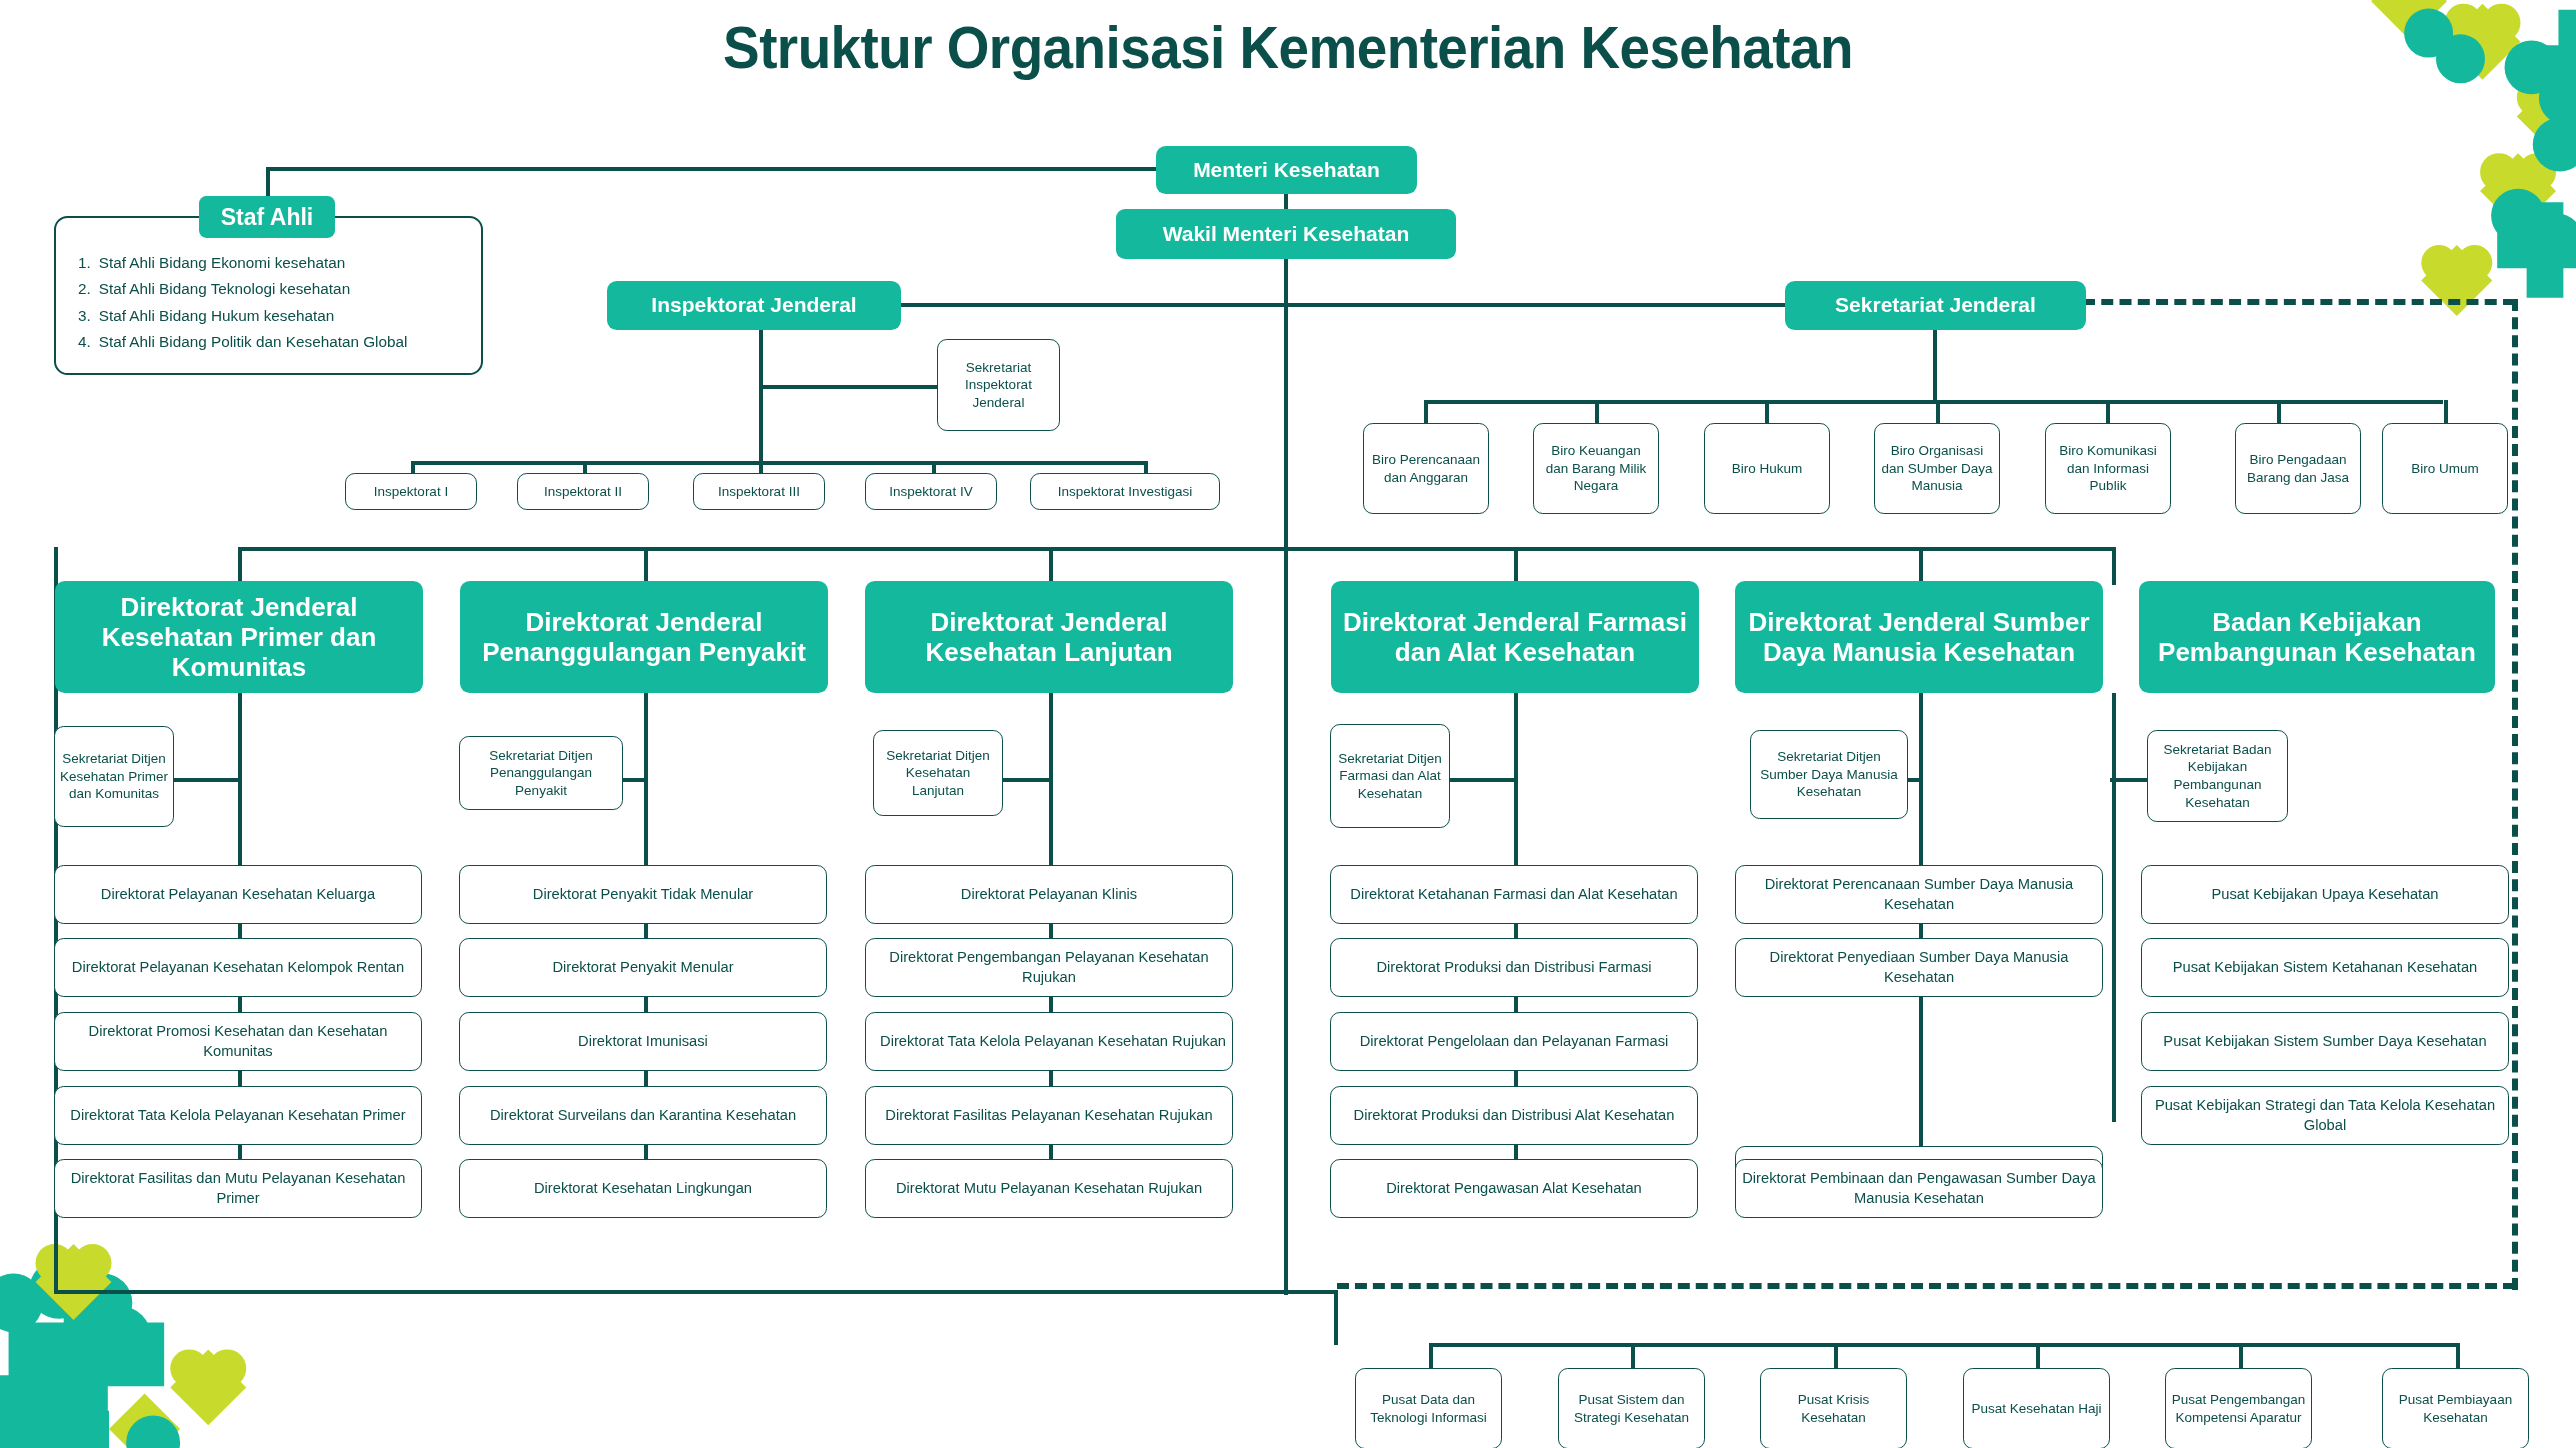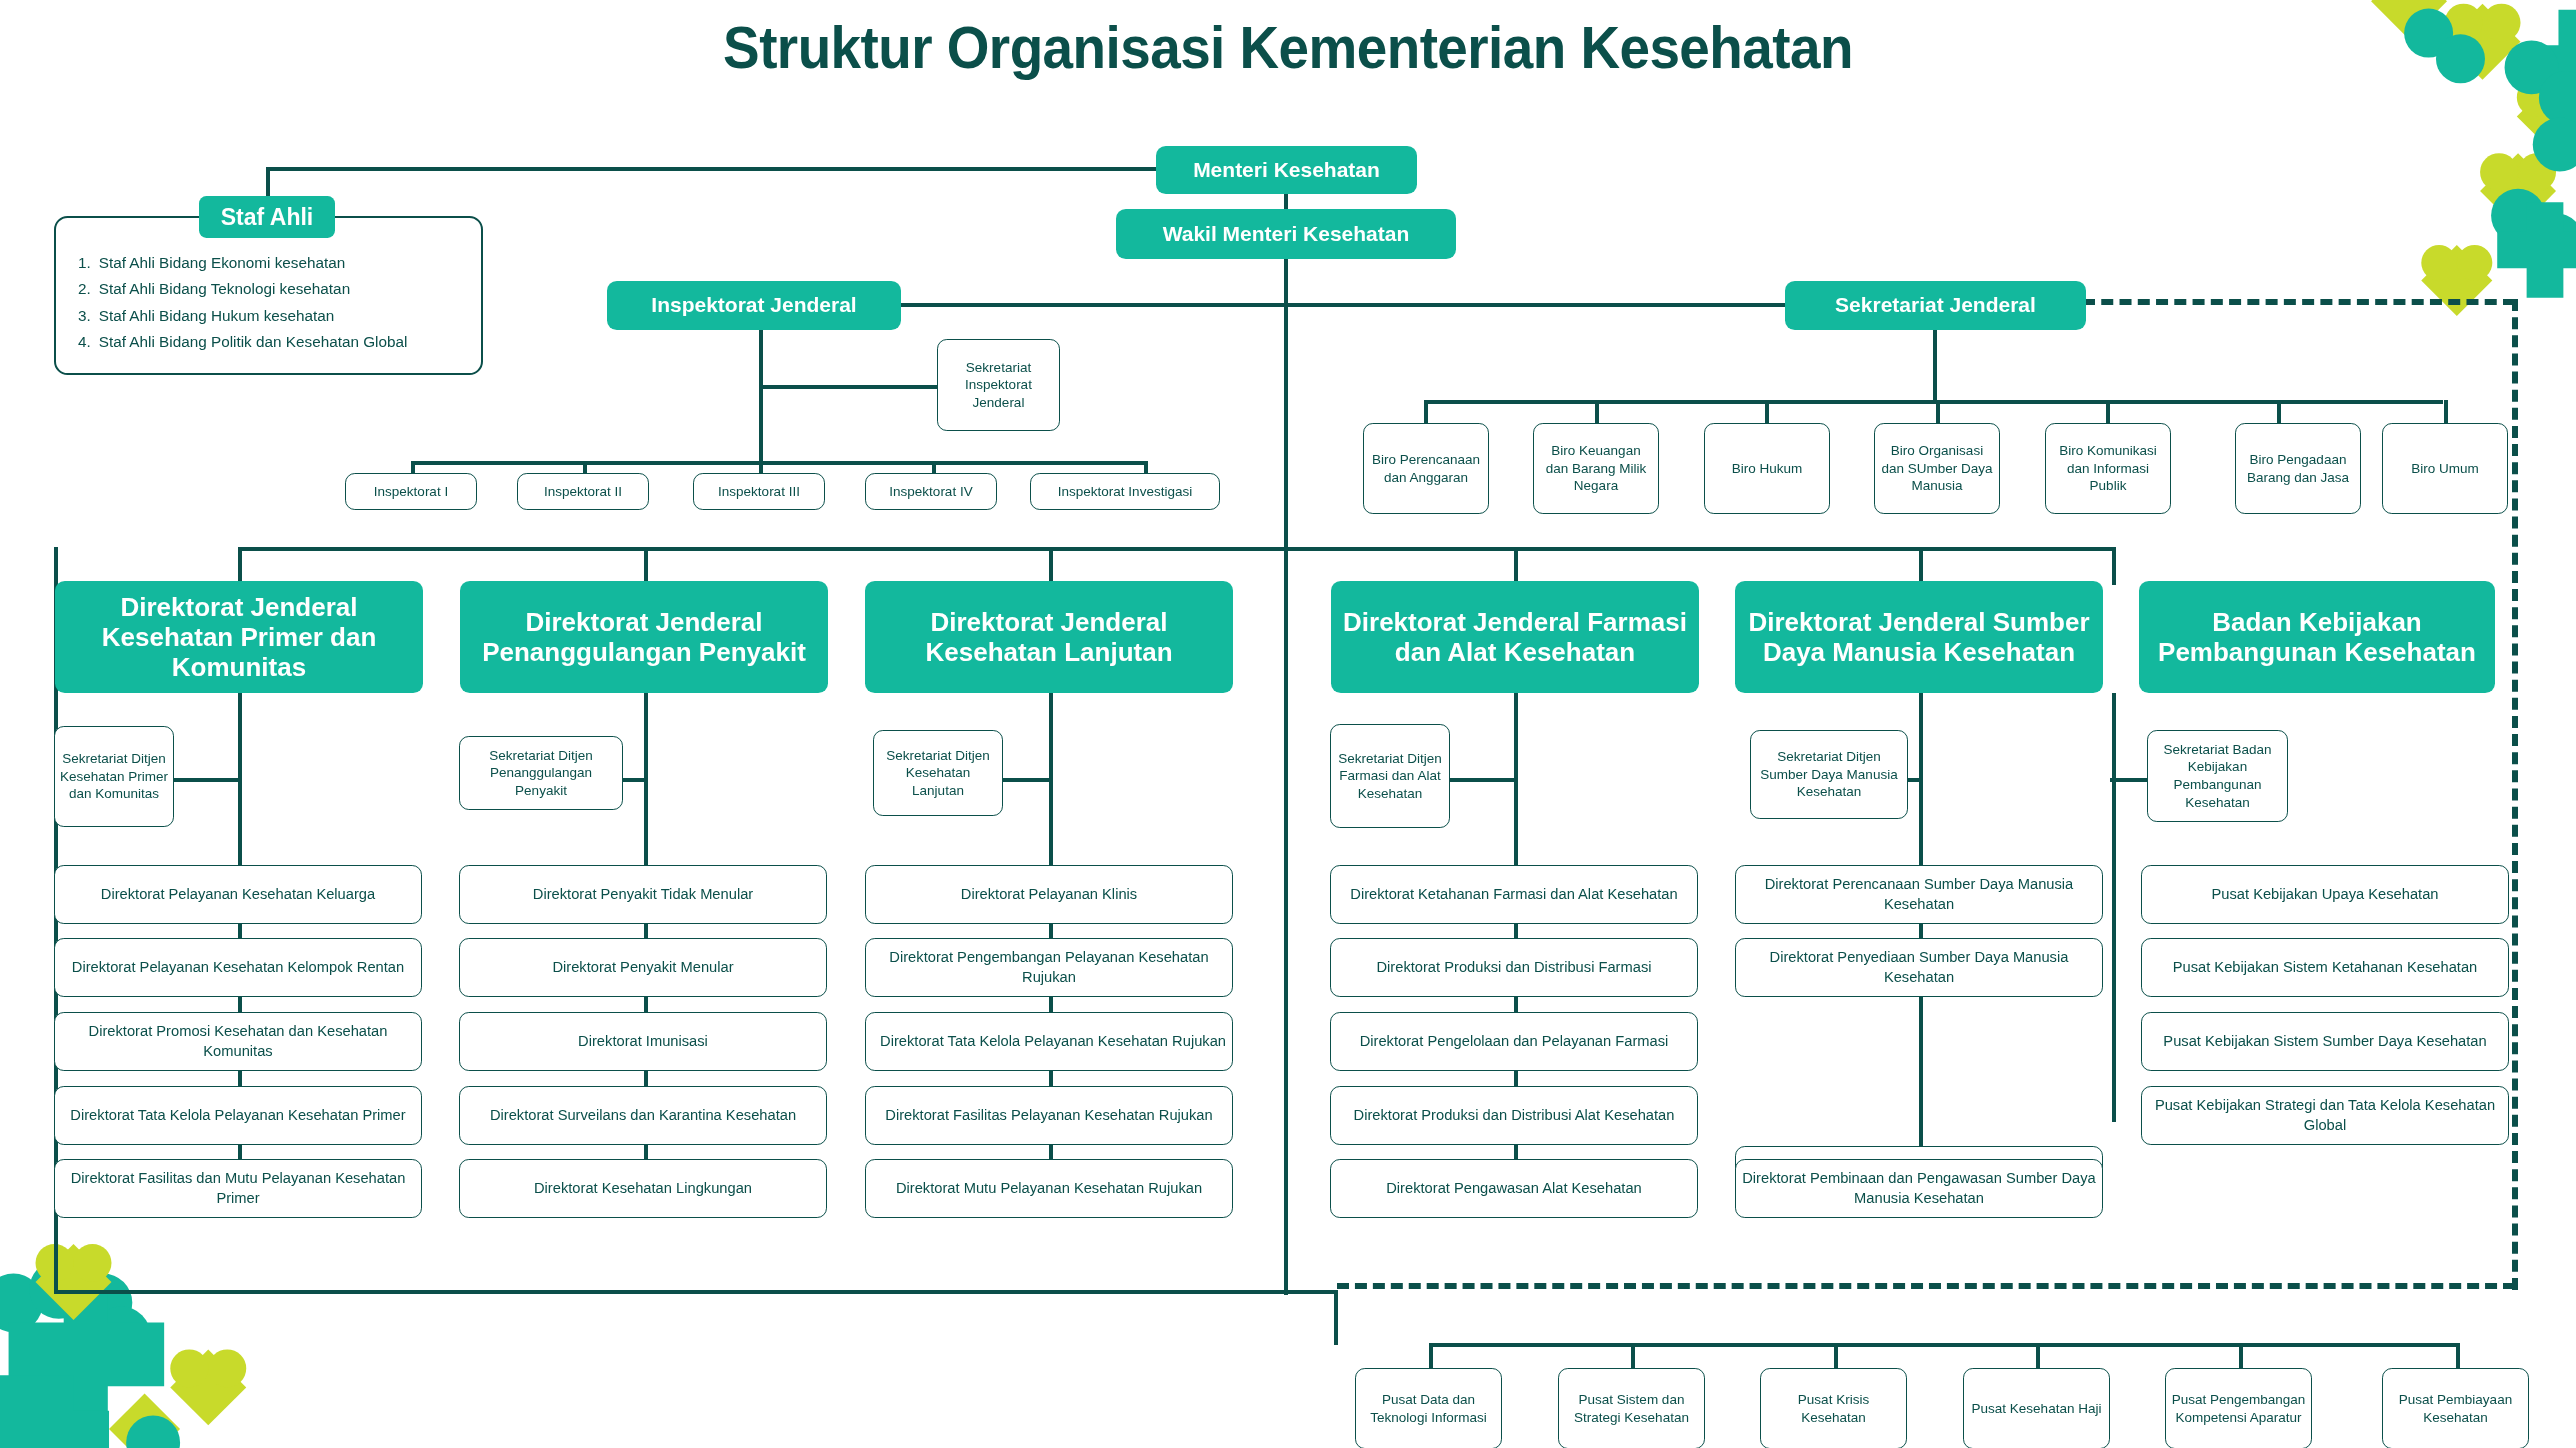--- a/index.html
+++ b/index.html
@@ -152,21 +152,21 @@
     </g>
     <g fill="#13b89d">
       <circle cx="250" cy="410" r="44"></circle>
     </g>
   </svg>
 
   <div class="title">Struktur Organisasi Kementerian Kesehatan</div>
 
   <div class="tealbox t-md" style="left:1156px;top:146px;width:261px;height:48px;">Menteri Kesehatan</div>
 
-  <div class="tealbox t-md" style="left:1116px;top:209px;width:340px;height:50px;">Wakil Menteri Kesehatan</div>
+  <div class="tealbox t-md" style="left:1116px;top:209px;width:340px;height:50px;border-radius:9px;">Wakil Menteri Kesehatan</div>
 
   <div class="ln lnv" style="left:1284px;top:193px;height:18.4px;"></div>
 
   <div class="ln lnv" style="left:1284px;top:258px;height:1037px;"></div>
 
   <div class="ln lnh" style="left:266px;top:167px;width:892px;"></div>
   <div class="ln lnv" style="left:266px;top:167px;height:49px;"></div>
 
   <div class="staf-panel" style="left:54px;top:216px;width:429px;height:159px;">
     <ol class="staf-list">

